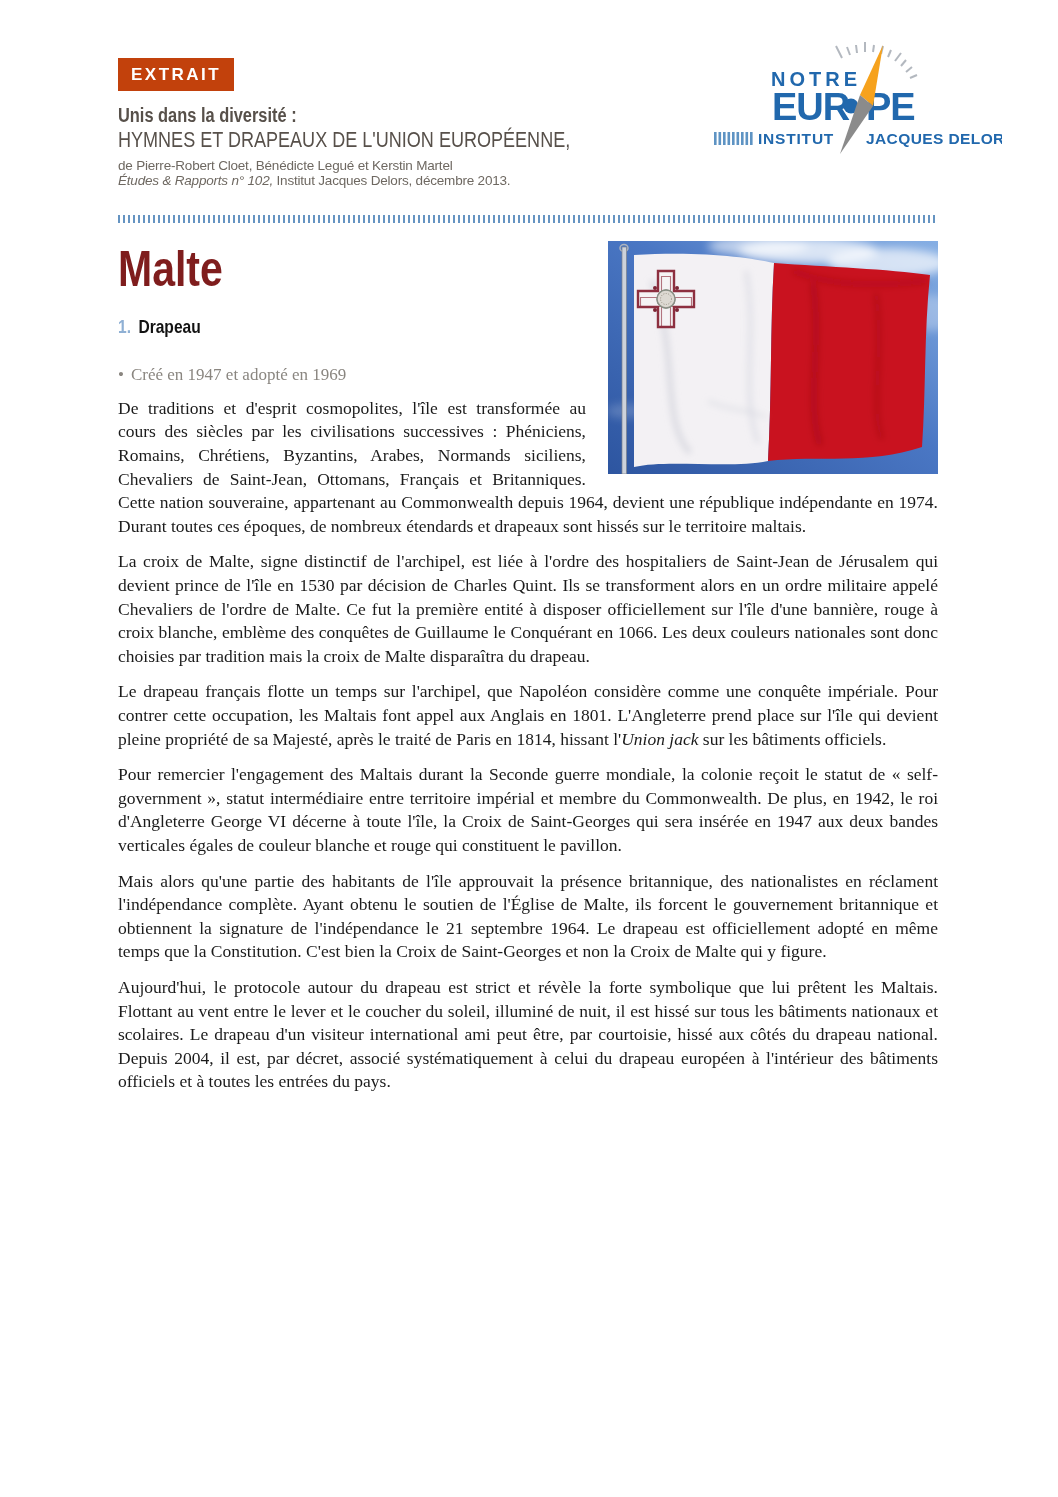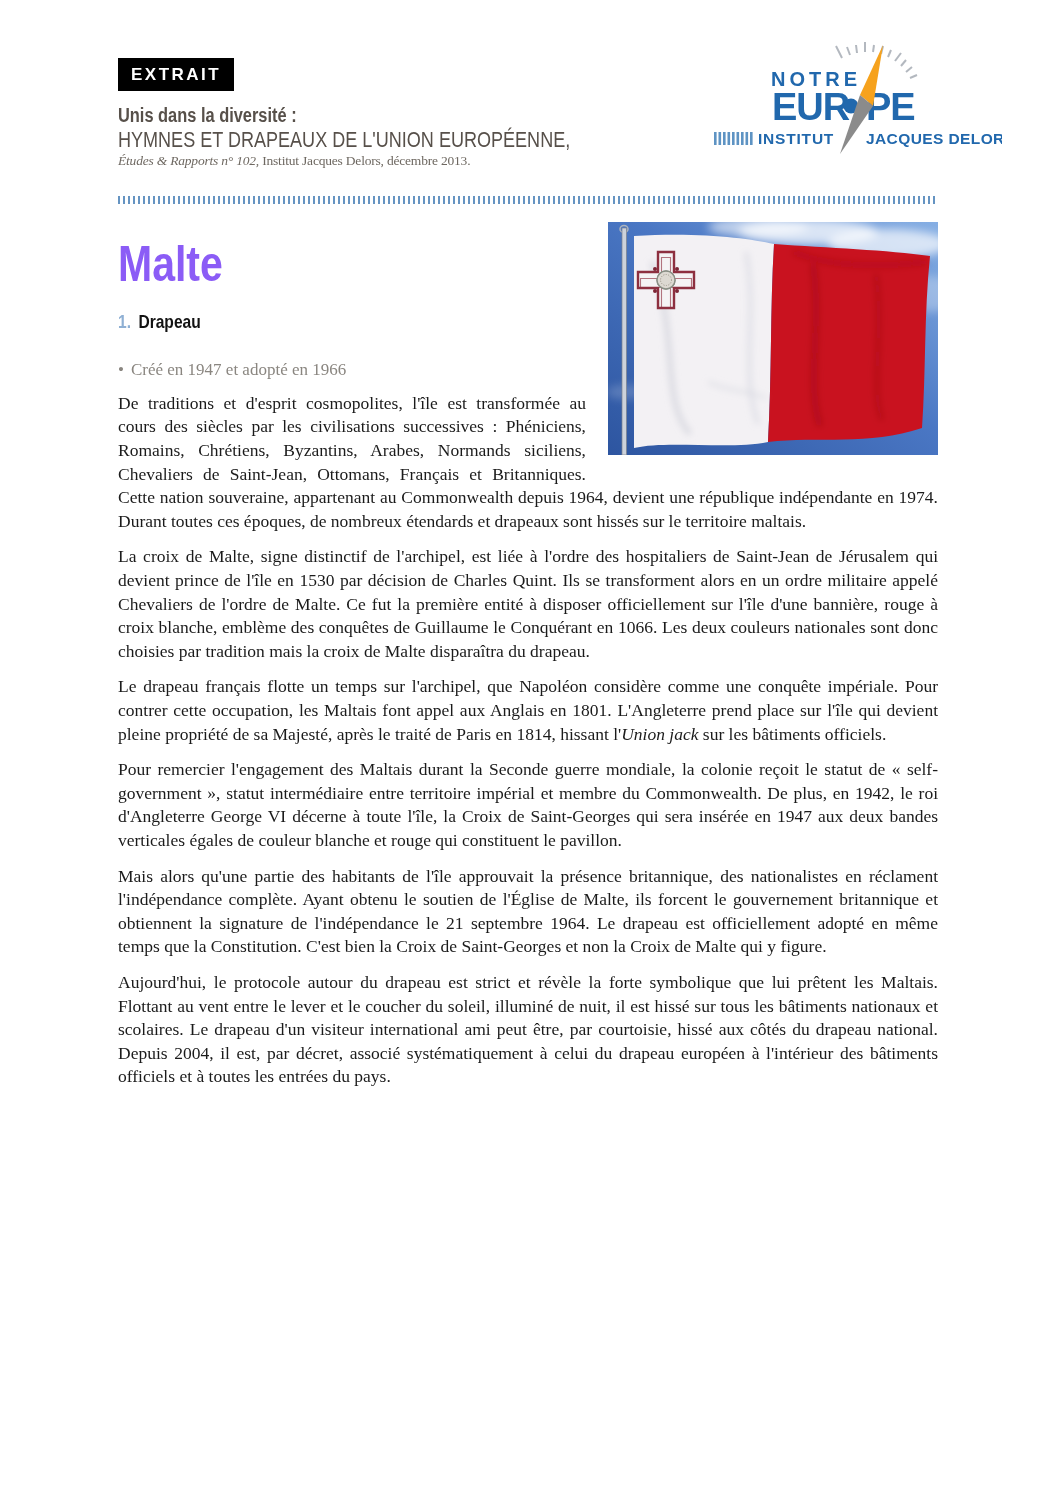--- a/index.html
+++ b/index.html
@@ -5,42 +5,42 @@
   * { margin:0; padding:0; box-sizing:border-box; }
   html,body { background:#e8e8e8; }
   .page {
     width:1058px; height:1497px; margin:0 auto; background:#ffffff;
     position:relative; overflow:hidden;
     font-family:"Liberation Serif", serif; color:#1b1b1b;
   }
   
   .header { position:relative; padding:58px 120px 0 118px; }
   .badge {
-    display:inline-block; background:#000000; color:#ffffff;
+    display:inline-block; background:#c2410c; color:#ffffff;
     font-family:"Liberation Sans", sans-serif; font-weight:bold;
     font-size:17px; letter-spacing:2.5px; padding:7px 13px 6px;
   }
   .cond { display:inline-block; transform:scaleX(0.82); transform-origin:0 50%; white-space:nowrap; }
   .title1 { margin-top:13px; font-family:"Liberation Sans", sans-serif; font-weight:bold; font-size:20px; color:#57504a; line-height:1.15; }
   .title2 { font-family:"Liberation Sans", sans-serif; font-weight:normal; font-size:22px; color:#57504a; line-height:1.2; }
   .byline  { margin-top:5px; font-family:"Liberation Sans", sans-serif; font-size:13.5px; color:#6e6861; letter-spacing:-0.2px; }
-  .refline { font-family:Liberation Serif, serif; font-size:13.5px; color:#6e6861; letter-spacing:-0.2px; }
+  .refline { font-family:Liberation Sans, sans-serif; font-size:13.5px; color:#6e6861; letter-spacing:-0.2px; }
   .refline .it { font-style:italic; }
   .logo { position:absolute; top:42px; right:56px; width:288px; height:120px; }
   
   .divider {
     margin:27px 120px 0 118px; height:8px;
     background:repeating-linear-gradient(90deg, #6594c2 0, #6594c2 2px, transparent 2px, transparent 5px);
   }
   
   .article { padding:14px 120px 0 118px; }
   .flagfig { float:right; width:330px; height:233px; margin:4px 0 14px 22px; }
   h1.country {
     font-family:"Liberation Sans", sans-serif; font-weight:bold; font-size:50px;
-    color:#8b5cf6; margin-top:20px; line-height:1.05;
+    color:#7f1d1d; margin-top:6px; line-height:1.05;
   }
   h2.section { margin-top:20px; font-family:"Liberation Sans", sans-serif; font-weight:bold; font-size:19px; color:#121212; }
   .secnum { color:#8fb0d4; margin-right:9px; }
   .bullet { margin-top:27px; font-size:17px; color:#8a8680; }
   .bullet .dot { margin-right:7px; }
   p.body {
     margin-top:12px; font-size:17.5px; line-height:23.6px;
     text-align:justify; hyphens:auto; -webkit-hyphens:auto;
   }
   p.body em { font-style:italic; }
@@ -52,20 +52,21 @@
 
   <div class="header">
     <span class="badge">EXTRAIT</span>
 
     <div class="title1">
       <span class="cond">Unis dans la diversité :</span>
     </div>
     <div class="title2">
       <span class="cond">HYMNES ET DRAPEAUX DE L'UNION EUROPÉENNE,</span>
     </div>
+    <div class="byline">de Pierre-Robert Cloet, Bénédicte Legué et Kerstin Martel</div>
     <div class="refline">
       <span class="it">Études &amp; Rapports n° 102,</span><span> Institut Jacques Delors, décembre 2013.</span>
     </div>
 
     
     <svg class="logo" viewBox="0 0 288 120" aria-hidden="true">
 
       <g stroke="#b3b8bf" stroke-width="2" fill="none">
         <line x1="128" y1="16" x2="122" y2="4"></line>
         <line x1="136" y1="13" x2="133" y2="5"></line>
@@ -162,21 +163,21 @@
 
     <h1 class="country">
       <span class="cond">Malte</span>
     </h1>
 
     <h2 class="section">
       <span class="cond"><span class="secnum">1.</span><span>Drapeau</span></span>
     </h2>
 
     <div class="bullet">
-      <span class="dot">•</span><span>Créé en 1947 et adopté en 1966</span>
+      <span class="dot">•</span><span>Créé en 1947 et adopté en 1969</span>
     </div>
 
     <p class="body">De traditions et d'esprit cosmopolites, l'île est transformée au cours des siècles par les civilisations successives : Phéniciens, Romains, Chrétiens, Byzantins, Arabes, Normands siciliens, Chevaliers de Saint-Jean, Ottomans, Français et Britanniques. Cette nation souveraine, appartenant au Commonwealth depuis 1964, devient une république indépendante en 1974. Durant toutes ces époques, de nombreux étendards et drapeaux sont hissés sur le territoire maltais.</p>
     <p class="body">La croix de Malte, signe distinctif de l'archipel, est liée à l'ordre des hospitaliers de Saint-Jean de Jérusalem qui devient prince de l'île en 1530 par décision de Charles Quint. Ils se transforment alors en un ordre militaire appelé Chevaliers de l'ordre de Malte. Ce fut la première entité à disposer officiellement sur l'île d'une bannière, rouge à croix blanche, emblème des conquêtes de Guillaume le Conquérant en 1066. Les deux couleurs nationales sont donc choisies par tradition mais la croix de Malte disparaîtra du drapeau.</p>
     <p class="body"><span>Le drapeau français flotte un temps sur l'archipel, que Napoléon considère comme une conquête impériale. Pour contrer cette occupation, les Maltais font appel aux Anglais en 1801. L'Angleterre prend place sur l'île qui devient pleine propriété de sa Majesté, après le traité de Paris en 1814, hissant l'</span><em>Union jack</em><span> sur les bâtiments officiels.</span></p>
     <p class="body">Pour remercier l'engagement des Maltais durant la Seconde guerre mondiale, la colonie reçoit le statut de « self-government », statut intermédiaire entre territoire impérial et membre du Commonwealth. De plus, en 1942, le roi d'Angleterre George VI décerne à toute l'île, la Croix de Saint-Georges qui sera insérée en 1947 aux deux bandes verticales égales de couleur blanche et rouge qui constituent le pavillon.</p>
     <p class="body">Mais alors qu'une partie des habitants de l'île approuvait la présence britannique, des nationalistes en réclament l'indépendance complète. Ayant obtenu le soutien de l'Église de Malte, ils forcent le gouvernement britannique et obtiennent la signature de l'indépendance le 21 septembre 1964. Le drapeau est officiellement adopté en même temps que la Constitution. C'est bien la Croix de Saint-Georges et non la Croix de Malte qui y figure.</p>
     <p class="body">Aujourd'hui, le protocole autour du drapeau est strict et révèle la forte symbolique que lui prêtent les Maltais. Flottant au vent entre le lever et le coucher du soleil, illuminé de nuit, il est hissé sur tous les bâtiments nationaux et scolaires. Le drapeau d'un visiteur international ami peut être, par courtoisie, hissé aux côtés du drapeau national. Depuis 2004, il est, par décret, associé systématiquement à celui du drapeau européen à l'intérieur des bâtiments officiels et à toutes les entrées du pays.</p>
 
   </div>

